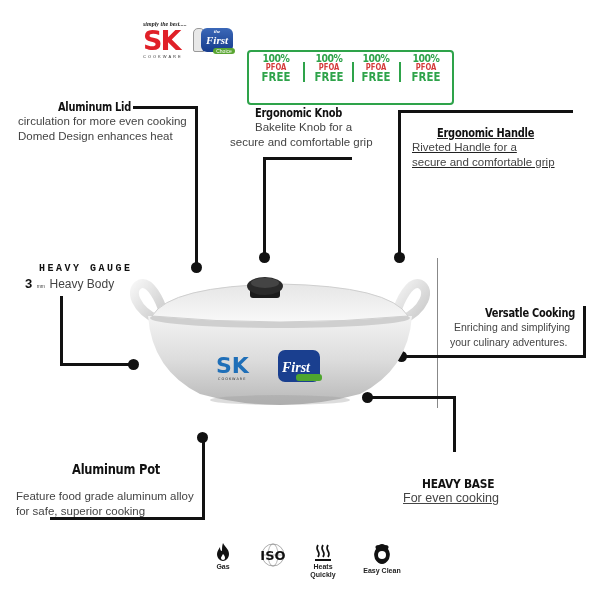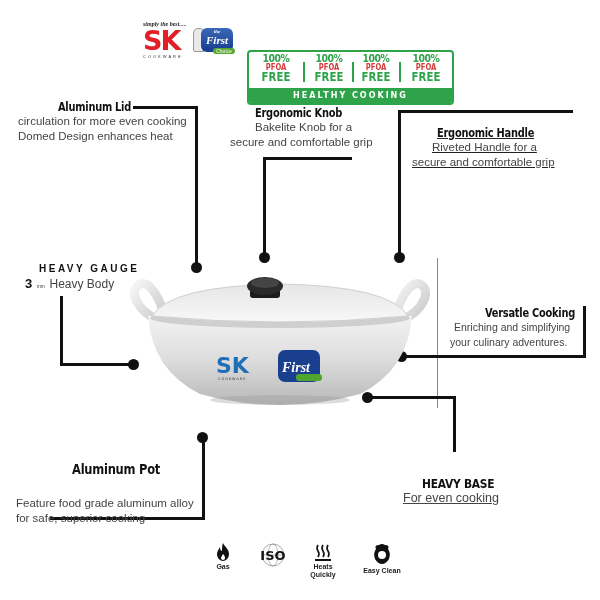--- a/index.html
+++ b/index.html
@@ -62,21 +62,20 @@
     <div class="pfoa-pct">100%</div>
     <div class="pfoa-mid">PFOA</div>
     <div class="pfoa-free">FREE</div>
   </div>
   <div class="pfoa-sep" style="left:150px;"></div>
   <div class="pfoa-item" style="left:154px;">
     <div class="pfoa-pct">100%</div>
     <div class="pfoa-mid">PFOA</div>
     <div class="pfoa-free">FREE</div>
   </div>
-  <div class="pfoa-footer">HEALTHY COOKING</div>
 </div>
 
 <div class="line" style="left:133px;top:106px;width:65px;height:3px;"></div>
 <div class="line" style="left:195px;top:106px;width:3px;height:160px;"></div>
 <div class="dot" style="left:191px;top:262px;"></div>
 
 <div class="line" style="left:263px;top:157px;width:89px;height:3px;"></div>
 <div class="line" style="left:263px;top:157px;width:3px;height:98px;"></div>
 <div class="dot" style="left:259px;top:252px;"></div>
 
@@ -109,42 +108,42 @@
 </div>
 
 <div class="abs" style="left:230px;top:106px;width:160px;">
   <div class="title" style="margin-left:25px;">Ergonomic Knob</div>
   <div class="desc" style="margin-left:25px;">Bakelite Knob for a</div>
   <div class="desc">secure and comfortable grip</div>
 </div>
 
 <div class="abs" style="left:412px;top:126px;width:180px;text-decoration:underline;">
   <div class="title" style="margin-left:25px;">Ergonomic Handle</div>
-  <div class="desc" style="margin-left:20px;">Riveted  Handle for a</div>
+  <div class="desc" style="">Riveted  Handle for a</div>
   <div class="desc">secure and comfortable grip</div>
 </div>
 
 <div class="abs" style="left:25px;top:263px;width:140px;">
-  <div style="margin-left:14px;font-family:Liberation Sans, sans-serif;font-weight:bold;font-size:10px;letter-spacing:2.5px;color:#111;">HEAVY GAUGE</div>
+  <div style="margin-left:14px;font-family:Liberation Mono, monospace;font-weight:bold;font-size:10px;letter-spacing:2.5px;color:#111;">HEAVY GAUGE</div>
   <div style="white-space:nowrap;">
     <span style="font-weight:bold;font-size:13px;color:#111;">3</span>
     <span style="font-size:5px;color:#444;">mm</span>
     <span class="desc" style="font-size:12px;">Heavy Body</span>
   </div>
 </div>
 
 <div class="abs" style="left:450px;top:306px;width:130px;">
   <div class="title" style="margin-left:35px;">Versatle Cooking</div>
   <div class="desc" style="margin-left:4px;font-size:10.5px;">Enriching and simplifying</div>
   <div class="desc" style="font-size:10.5px;">your culinary adventures.</div>
 </div>
 
 <div class="abs" style="left:16px;top:461px;width:190px;">
   <div class="title" style="margin-left:56px;font-size:14px;">Aluminum Pot</div>
-  <div class="desc" style="margin-top:19px;">Feature food grade aluminum alloy</div>
+  <div class="desc" style="margin-top:12px;">Feature food grade aluminum alloy</div>
   <div class="desc">for safe, superior cooking</div>
 </div>
 
 <div class="abs" style="left:403px;top:476px;width:120px;">
   <div class="title" style="margin-left:19px;font-size:13px;">HEAVY BASE</div>
   <div class="desc" style="font-size:12.5px;text-decoration:underline;">For even cooking</div>
 </div>
 
 <div class="abs" style="left:130px;top:270px;width:300px;height:140px;">
   <svg width="300" height="140" viewBox="0 0 300 140">

